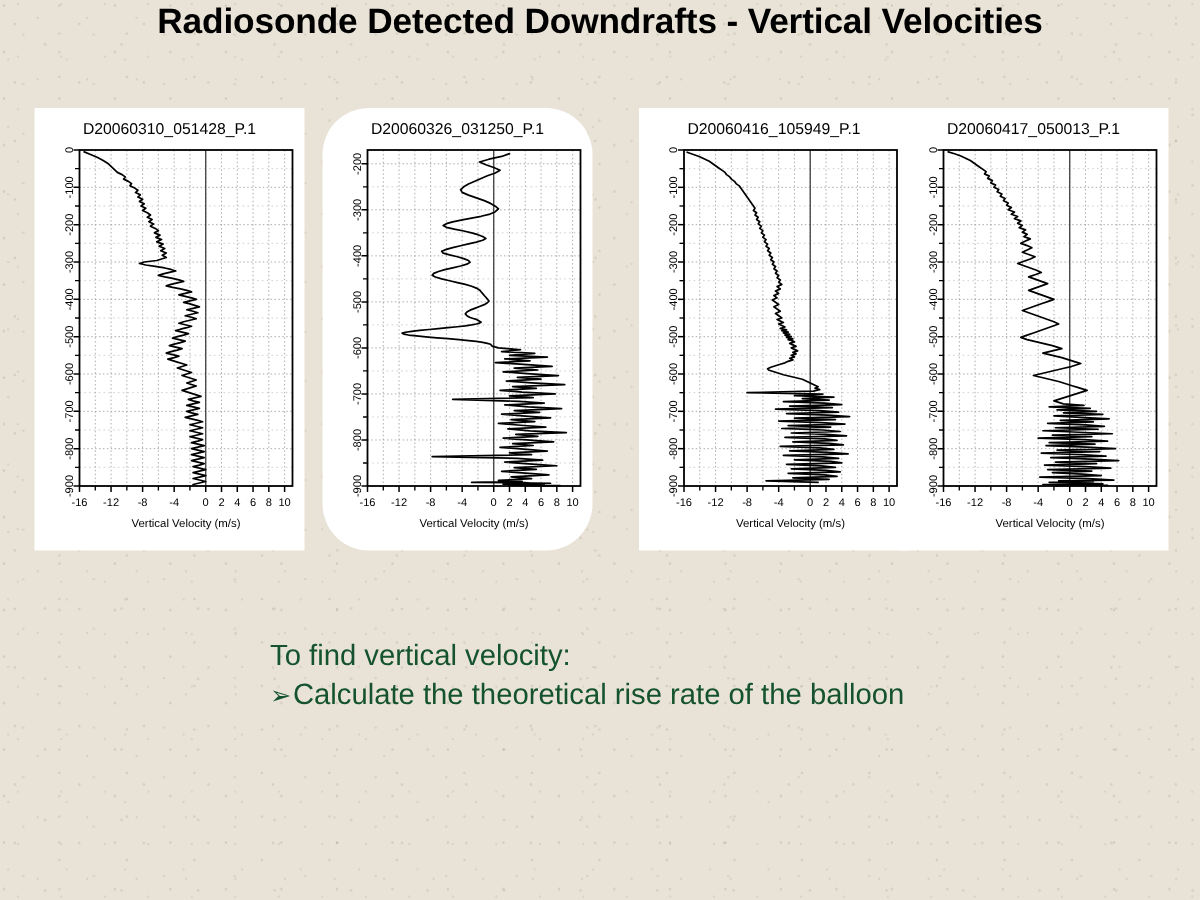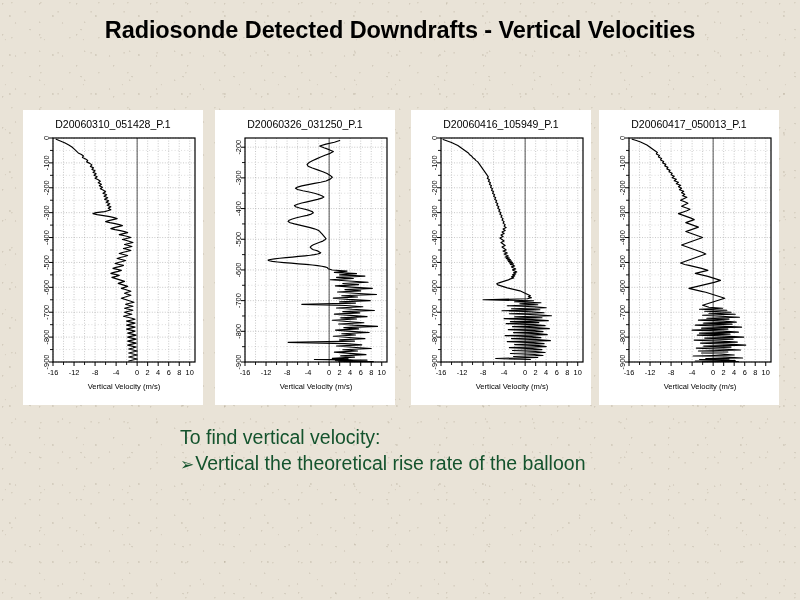--- a/index.html
+++ b/index.html
@@ -27,50 +27,49 @@
 
   .slide {
     position: absolute;
     inset: 0;
   }
 
   
   #slide-title {
     position: absolute;
     left: 0;
-    top: 17px;
+    top: 1px;
     width: 800px;
     text-align: center;
     font-size: 23.5px;
     font-weight: bold;
     color: #000000;
     letter-spacing: -0.1px;
     white-space: nowrap;
   }
 
   
   #chart-row {
     position: absolute;
     left: 0;
     top: 72px;
     width: 796px;
     height: 296px;
-    margin-top: 38px;
   }
   .chart-card {
     position: absolute;
     top: 0;
     width: 180px;
     height: 295px;
     background: #ffffff;
     box-sizing: border-box;
   }
   .chart-card.c0 { left: 23px; }
-  .chart-card.c1 { left: 215px; }
-  .chart-card.c2 { left: 411px; text-decoration: underline; }
+  .chart-card.c1 { left: 215px; border-radius: 31px; }
+  .chart-card.c2 { left: 426px; text-decoration: underline; }
   .chart-card.c3 { left: 599px; }
 
   .chart-heading {
     position: absolute;
     top: 8px;
     left: 0;
     width: 180px;
     text-align: center;
     font-size: 10.5px;
     color: #000;
@@ -498,16 +497,16 @@
             <line x1="30" y1="165.77777777777777" x2="27" y2="165.77777777777777" stroke="#000" stroke-width="0.9"></line>
             <line x1="30" y1="190.66666666666669" x2="27" y2="190.66666666666669" stroke="#000" stroke-width="0.9"></line>
             <line x1="30" y1="215.55555555555554" x2="27" y2="215.55555555555554" stroke="#000" stroke-width="0.9"></line>
             <text x="101" y="255" text-anchor="middle" class="axis-caption">Vertical Velocity (m/s)</text>
           </svg></div>
     </div>
   </div>
 
   <div id="body-text">
     <div class="body-line">To find vertical velocity:</div>
-    <div class="body-line"><span class="bullet-glyph">➢</span><span>Vertical the theoretical rise rate of the balloon</span></div>
+    <div class="body-line"><span class="bullet-glyph">➢</span><span>Calculate the theoretical rise rate of the balloon</span></div>
   </div>
 
 </div>
 
 </body></html>

